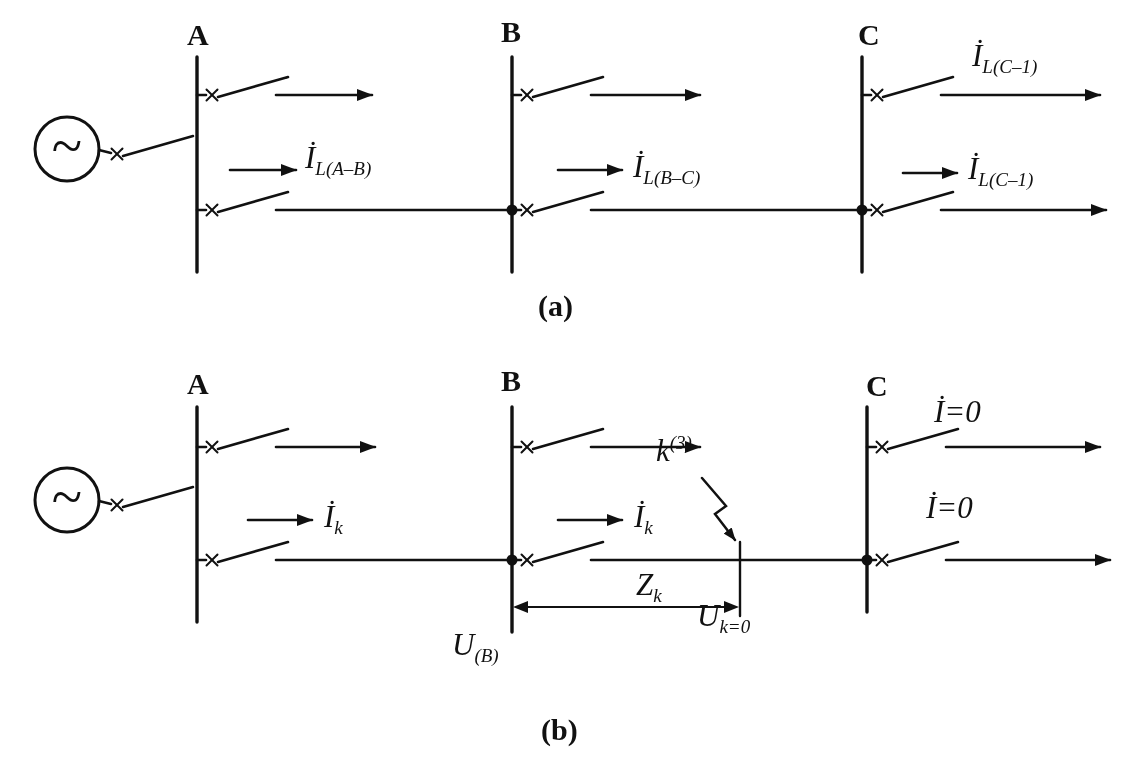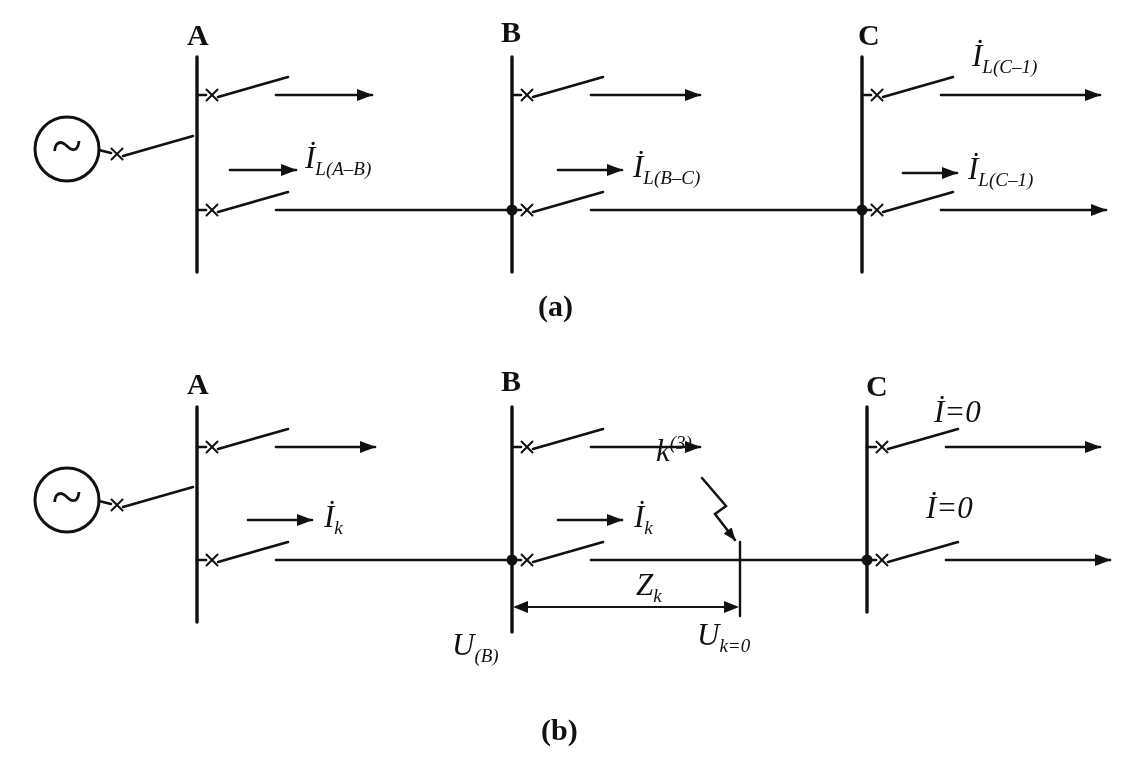--- a/index.html
+++ b/index.html
@@ -167,21 +167,21 @@
     <span class="sym">k</span><span class="sup">(3)</span>
   </div>
 
   <div class="lbl math" style="left:636px; top:569px">
     <span class="sym">Z</span><span class="sub">k</span>
   </div>
 
   <div class="lbl math" style="left:452px; top:629px">
     <span class="sym">U</span><span class="sub">(B)</span>
   </div>
-  <div class="lbl math" style="left:697px; top:619px">
+  <div class="lbl math" style="left:697px; top:600px">
     <span class="sym">U</span><span class="sub">k=0</span>
   </div>
 
   <div class="lbl math" style="left:934px; top:396px">İ=0</div>
   <div class="lbl math" style="left:926px; top:492px">İ=0</div>
 
   <div class="lbl cap" style="left:541px; top:715px">(b)</div>
 
 </div>
 

